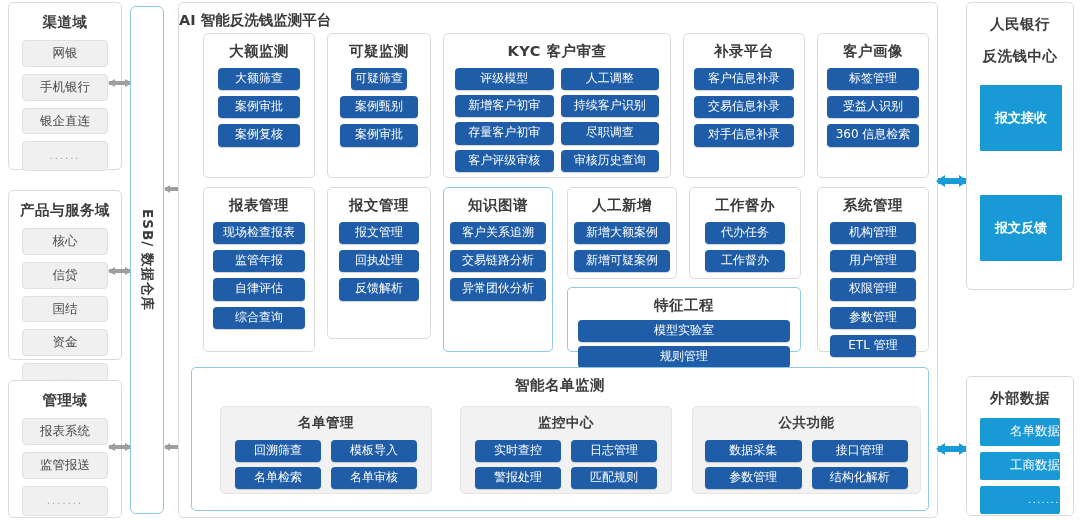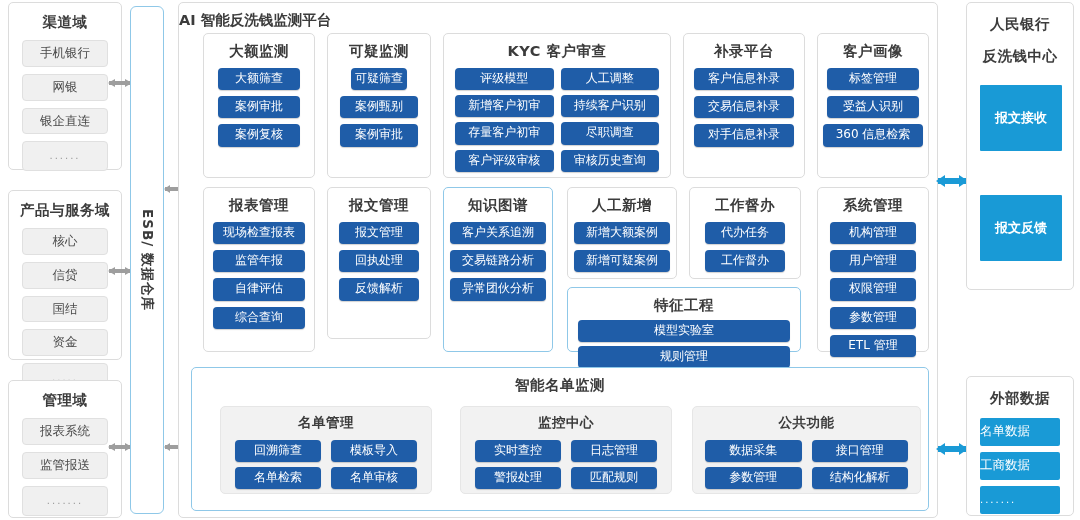--- a/index.html
+++ b/index.html
@@ -44,24 +44,25 @@
     color: #4a4a4a;
     font-size: 12.5px;
     text-align: center;
     padding: 5px 0 6px;
     line-height: 1.1;
   }
   .chip.dots { color: #9a9a9a; letter-spacing: 2px; font-size: 10px; padding: 8px 0 9px; }
   .cyan {
     background: #199ad6;
     color: #fff;
-    text-align: left;
+    text-align: right;
     font-size: 13px;
     font-weight: bold;
     border-radius: 1px;
+    font-family: Liberation Serif, serif;
   }
   .subpanel {
     background: #f2f2f2;
     border: 1px solid #e6e6e6;
     border-radius: 5px;
   }
 
   
   .abs { position: absolute; }
 
@@ -110,22 +111,22 @@
   #extdata .cyan { margin: 0 13px 6px; padding: 5px 0 6px; font-weight: normal; font-size: 12.5px; border-radius: 2px;}
   #extdata .cyan.dots { letter-spacing: 2px; font-size: 10px; padding: 8px 0 9px; }
 </style>
 </head>
 <body>
 
 <div id="left-col" class="abs">
 
   <div class="panel domain-box" style="top:0px;height:168px">
     <div class="ttl">渠道域</div>
+    <div class="chip">网银</div>
     <div class="chip">手机银行</div>
-    <div class="chip">网银</div>
     <div class="chip">银企直连</div>
     <div class="chip dots">......</div>
   </div>
 
   <div class="panel domain-box" style="top:188px;height:170px">
     <div class="ttl">产品与服务域</div>
     <div class="chip">核心</div>
     <div class="chip">信贷</div>
     <div class="chip">国结</div>
     <div class="chip">资金</div>
@@ -216,21 +217,21 @@
     <div class="ttl">补录平台</div>
     <div class="btn" style="width:100px">客户信息补录</div>
     <div class="btn" style="width:100px">交易信息补录</div>
     <div class="btn" style="width:100px">对手信息补录</div>
   </div>
 
   <div class="mod panel" style="left:638px;top:30px;width:112px;height:145px">
     <div class="ttl">客户画像</div>
     <div class="btn" style="width:92px">标签管理</div>
     <div class="btn" style="width:92px">受益人识别</div>
-    <div class="btn" style="width:100px">360 信息检索</div>
+    <div class="btn" style="width:92px">360 信息检索</div>
   </div>
 
   <div class="mod panel" style="left:24px;top:184px;width:112px;height:165px">
     <div class="ttl">报表管理</div>
     <div class="btn" style="width:92px">现场检查报表</div>
     <div class="btn" style="width:92px">监管年报</div>
     <div class="btn" style="width:92px">自律评估</div>
     <div class="btn" style="width:92px">综合查询</div>
   </div>
 

